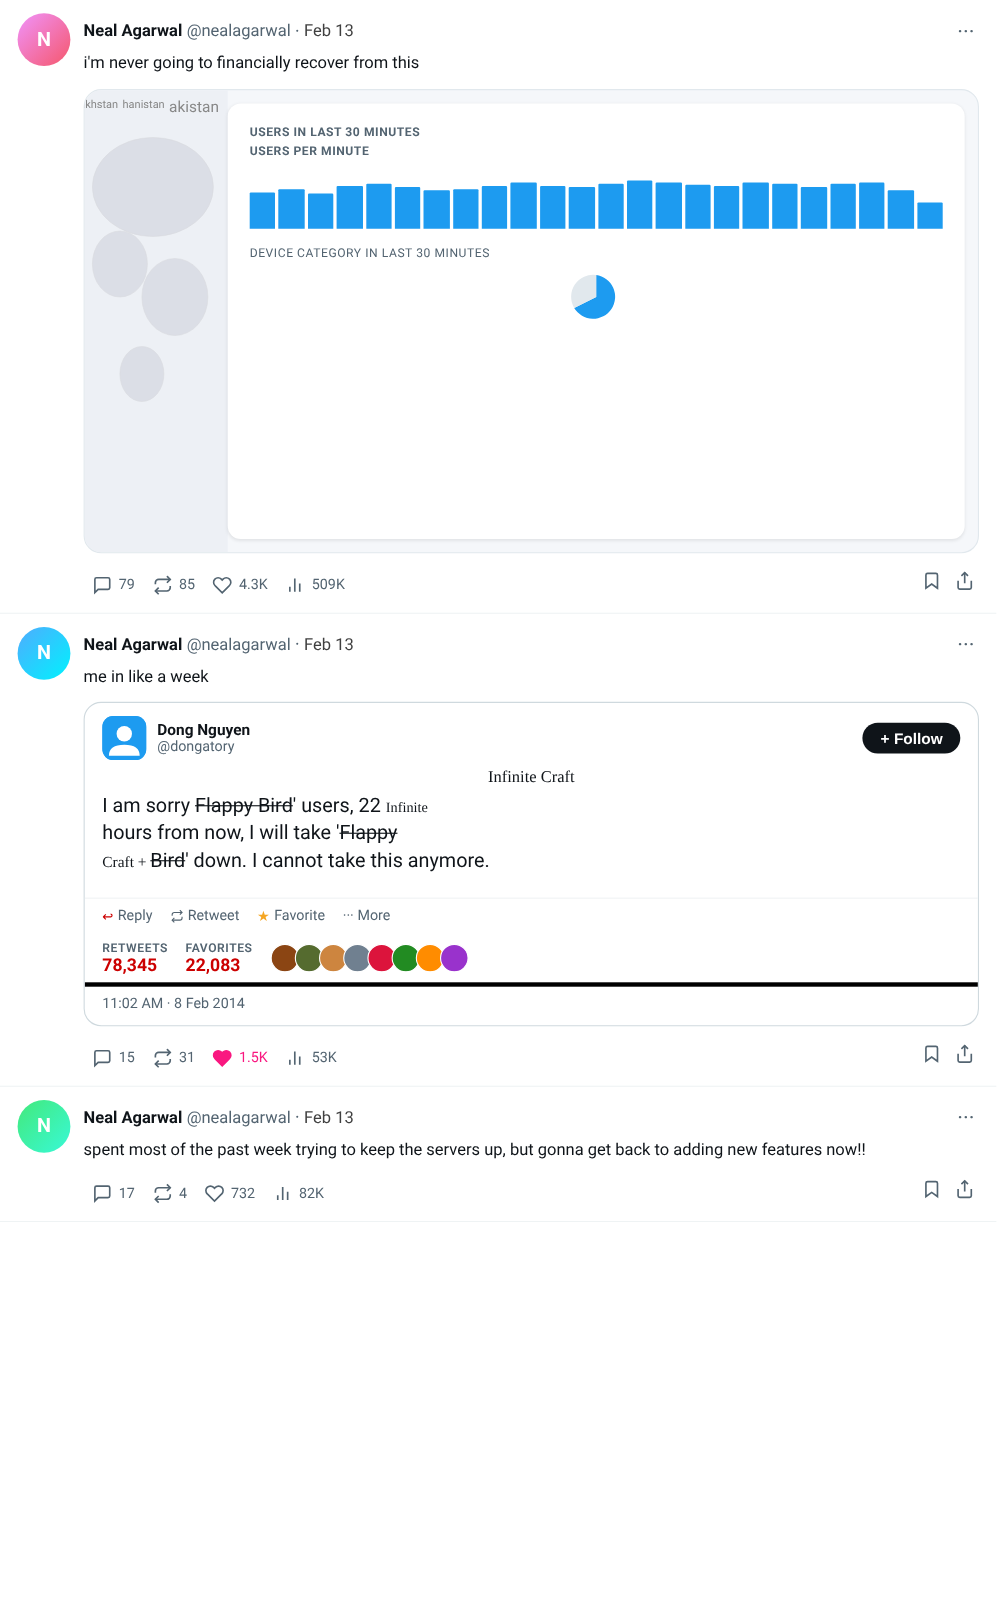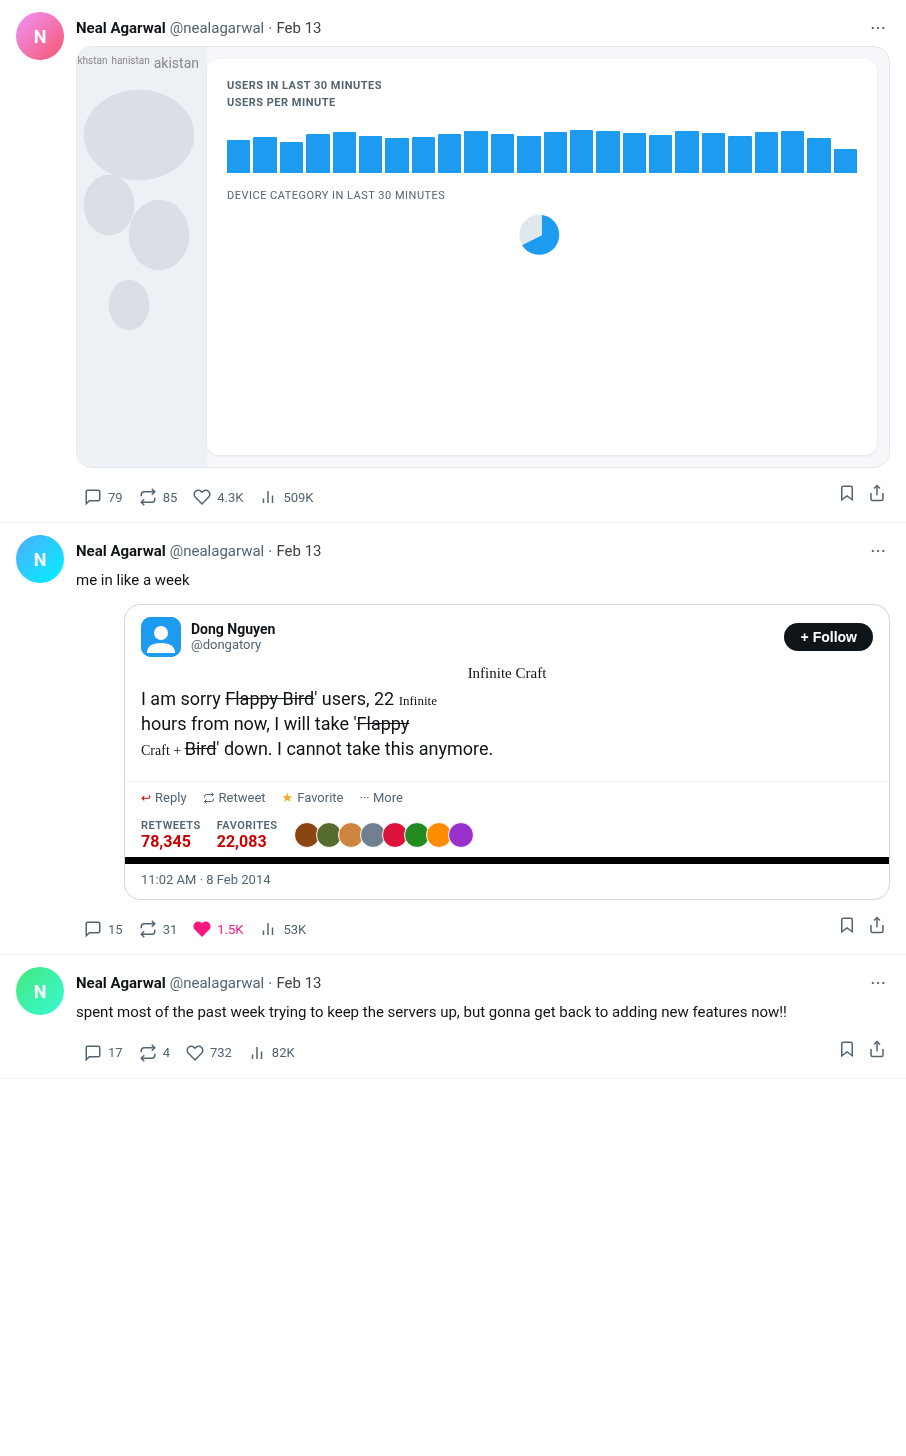--- a/index.html
+++ b/index.html
@@ -126,21 +126,20 @@
       justify-content: center;
     }
 
     
     .quoted-card {
       border: 1px solid #cfd9de;
       border-radius: 16px;
       overflow: hidden;
       margin-bottom: 12px;
       background: #fff;
-      margin-left: 48px;
     }
 
     .quoted-header {
       display: flex;
       align-items: center;
       justify-content: space-between;
       padding: 12px 16px 8px;
     }
 
     .quoted-user {
@@ -226,21 +225,21 @@
     .stat-block .stat-value {
       font-size: 16px;
       font-weight: 700;
       color: #cc0000;
     }
 
     .quoted-timestamp {
       font-size: 13px;
       color: #536471;
       padding: 8px 16px 12px;
-      border-top: 7px solid #000000;
+      border-top: 4px solid #000000;
     }
 
     
     .tweet-actions {
       display: flex;
       align-items: center;
       gap: 0;
       margin-top: 4px;
       justify-content: space-between;
       max-width: 440px;
@@ -364,20 +363,21 @@
   <div class="tweet-content">
     <div class="tweet-header">
       <div class="tweet-meta">
         <span class="tweet-name">Neal Agarwal</span>
         <span class="tweet-handle">@nealagarwal</span>
         <span class="dot">·</span>
         <span class="tweet-date">Feb 13</span>
       </div>
       <span class="tweet-more">···</span>
     </div>
+    <div class="tweet-text">i'm never going to financially recover from this</div>
 
     <div class="analytics-card-wrapper">
       <div style="display:flex; min-height: 420px;">
 
         <div class="map-side">
           <svg width="120" height="300" viewBox="0 0 120 300" style="position:absolute; opacity:0.25;">
             <ellipse cx="60" cy="80" rx="55" ry="45" fill="#aab" stroke="#999" stroke-width="0.5"></ellipse>
             <ellipse cx="30" cy="150" rx="25" ry="30" fill="#aab" stroke="#999" stroke-width="0.5"></ellipse>
             <ellipse cx="80" cy="180" rx="30" ry="35" fill="#aab" stroke="#999" stroke-width="0.5"></ellipse>
             <ellipse cx="50" cy="250" rx="20" ry="25" fill="#aab" stroke="#999" stroke-width="0.5"></ellipse>

